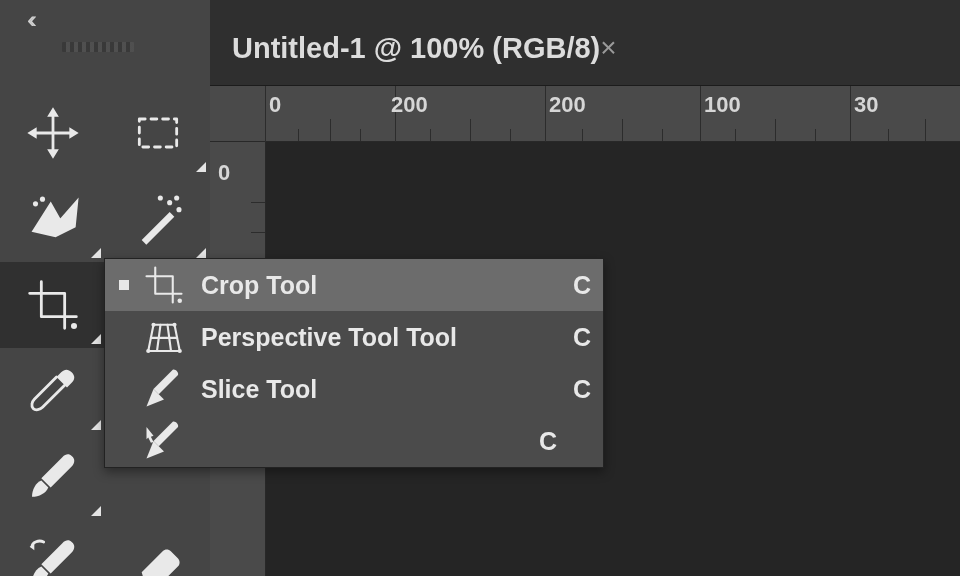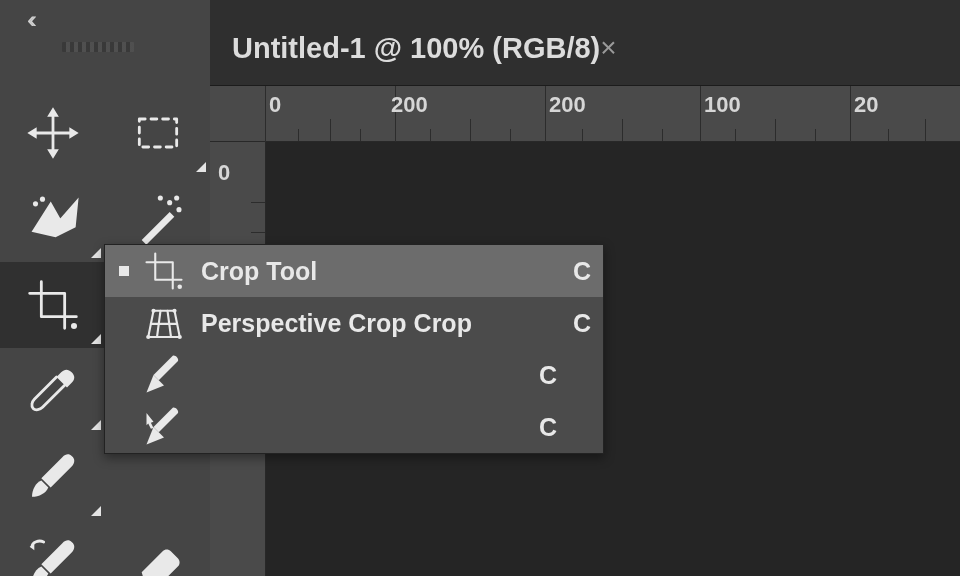--- a/index.html
+++ b/index.html
@@ -151,21 +151,21 @@
     right: 4px; bottom: 4px;
     width: 0; height: 0;
     border-style: solid;
     border-width: 0 0 10px 10px;
     border-color: transparent transparent #e4e4e4 transparent;
   }
 
   
   .flyout {
     position: absolute;
-    left: 104px; top: 244px;
+    left: 104px; top: 258px;
     width: 500px;
     background: #4b4b4b;
     border: 1px solid #222;
     box-shadow: 0 4px 10px rgba(0,0,0,.4);
     z-index: 10;
   }
   .flyout-row {
     display: grid;
     grid-template-columns: 30px 58px 1fr 34px;
     align-items: center;
@@ -207,21 +207,21 @@
 <div class="h-ruler">
   <div class="tick-major" style="left:55px"></div>
   <div class="label" style="left:55px">0</div>
   <div class="tick-major" style="left:185px"></div>
   <div class="label" style="left:177px">200</div>
   <div class="tick-major" style="left:335px"></div>
   <div class="label" style="left:335px">200</div>
   <div class="tick-major" style="left:490px"></div>
   <div class="label" style="left:490px">100</div>
   <div class="tick-major" style="left:640px"></div>
-  <div class="label" style="left:640px">20</div>
+  <div class="label" style="left:640px">30</div>
 
   <div class="tick-mid" style="left:120px"></div>
   <div class="tick-minor" style="left:88px"></div>
     <div class="tick-minor" style="left:150px"></div>
   <div class="tick-mid" style="left:260px"></div>
   <div class="tick-minor" style="left:220px"></div>
     <div class="tick-minor" style="left:300px"></div>
   <div class="tick-mid" style="left:412px"></div>
   <div class="tick-minor" style="left:372px"></div>
     <div class="tick-minor" style="left:452px"></div>
@@ -349,30 +349,31 @@
   <div class="flyout-row">
     <div></div>
     <svg viewBox="0 0 48 48">
       <path class="icon-stroke" stroke-width="2.5" d="M12 10 L36 10 L42 40 L6 40 Z"></path>
       <path class="icon-stroke" stroke-width="1.6" d="M20 10 L16 40 M28 10 L32 40 M9 25 H39"></path>
       <circle cx="12" cy="10" r="2.4" class="icon-fill"></circle>
         <circle cx="36" cy="10" r="2.4" class="icon-fill"></circle>
       <circle cx="42" cy="40" r="2.4" class="icon-fill"></circle>
         <circle cx="6" cy="40" r="2.4" class="icon-fill"></circle>
     </svg>
-    <span>Perspective Crop Crop</span>
+    <span>Perspective Tool Tool</span>
     <span class="sc">C</span>
   </div>
 
   <div class="flyout-row">
     <div></div>
     <svg viewBox="0 0 48 48">
       <path class="icon-fill" d="M40 8 L18 30l-6-6L34 2c3-1 7 3 6 6z"></path>
       <path class="icon-fill" d="M12 24 L4 44l20-8z" fill="#9c9c9c"></path>
     </svg>
+    <span>Slice Tool</span>
     <span class="sc">C</span>
   </div>
 
   <div class="flyout-row">
     <div></div>
     <svg viewBox="0 0 48 48">
       <path class="icon-fill" d="M40 8 L18 30l-6-6L34 2c3-1 7 3 6 6z"></path>
       <path class="icon-fill" d="M12 24 L4 44l20-8z" fill="#9c9c9c"></path>
       <path class="icon-fill" d="M4 8l8 10-3 1 3 6-3 1-3-6-2 2z"></path>
     </svg>

